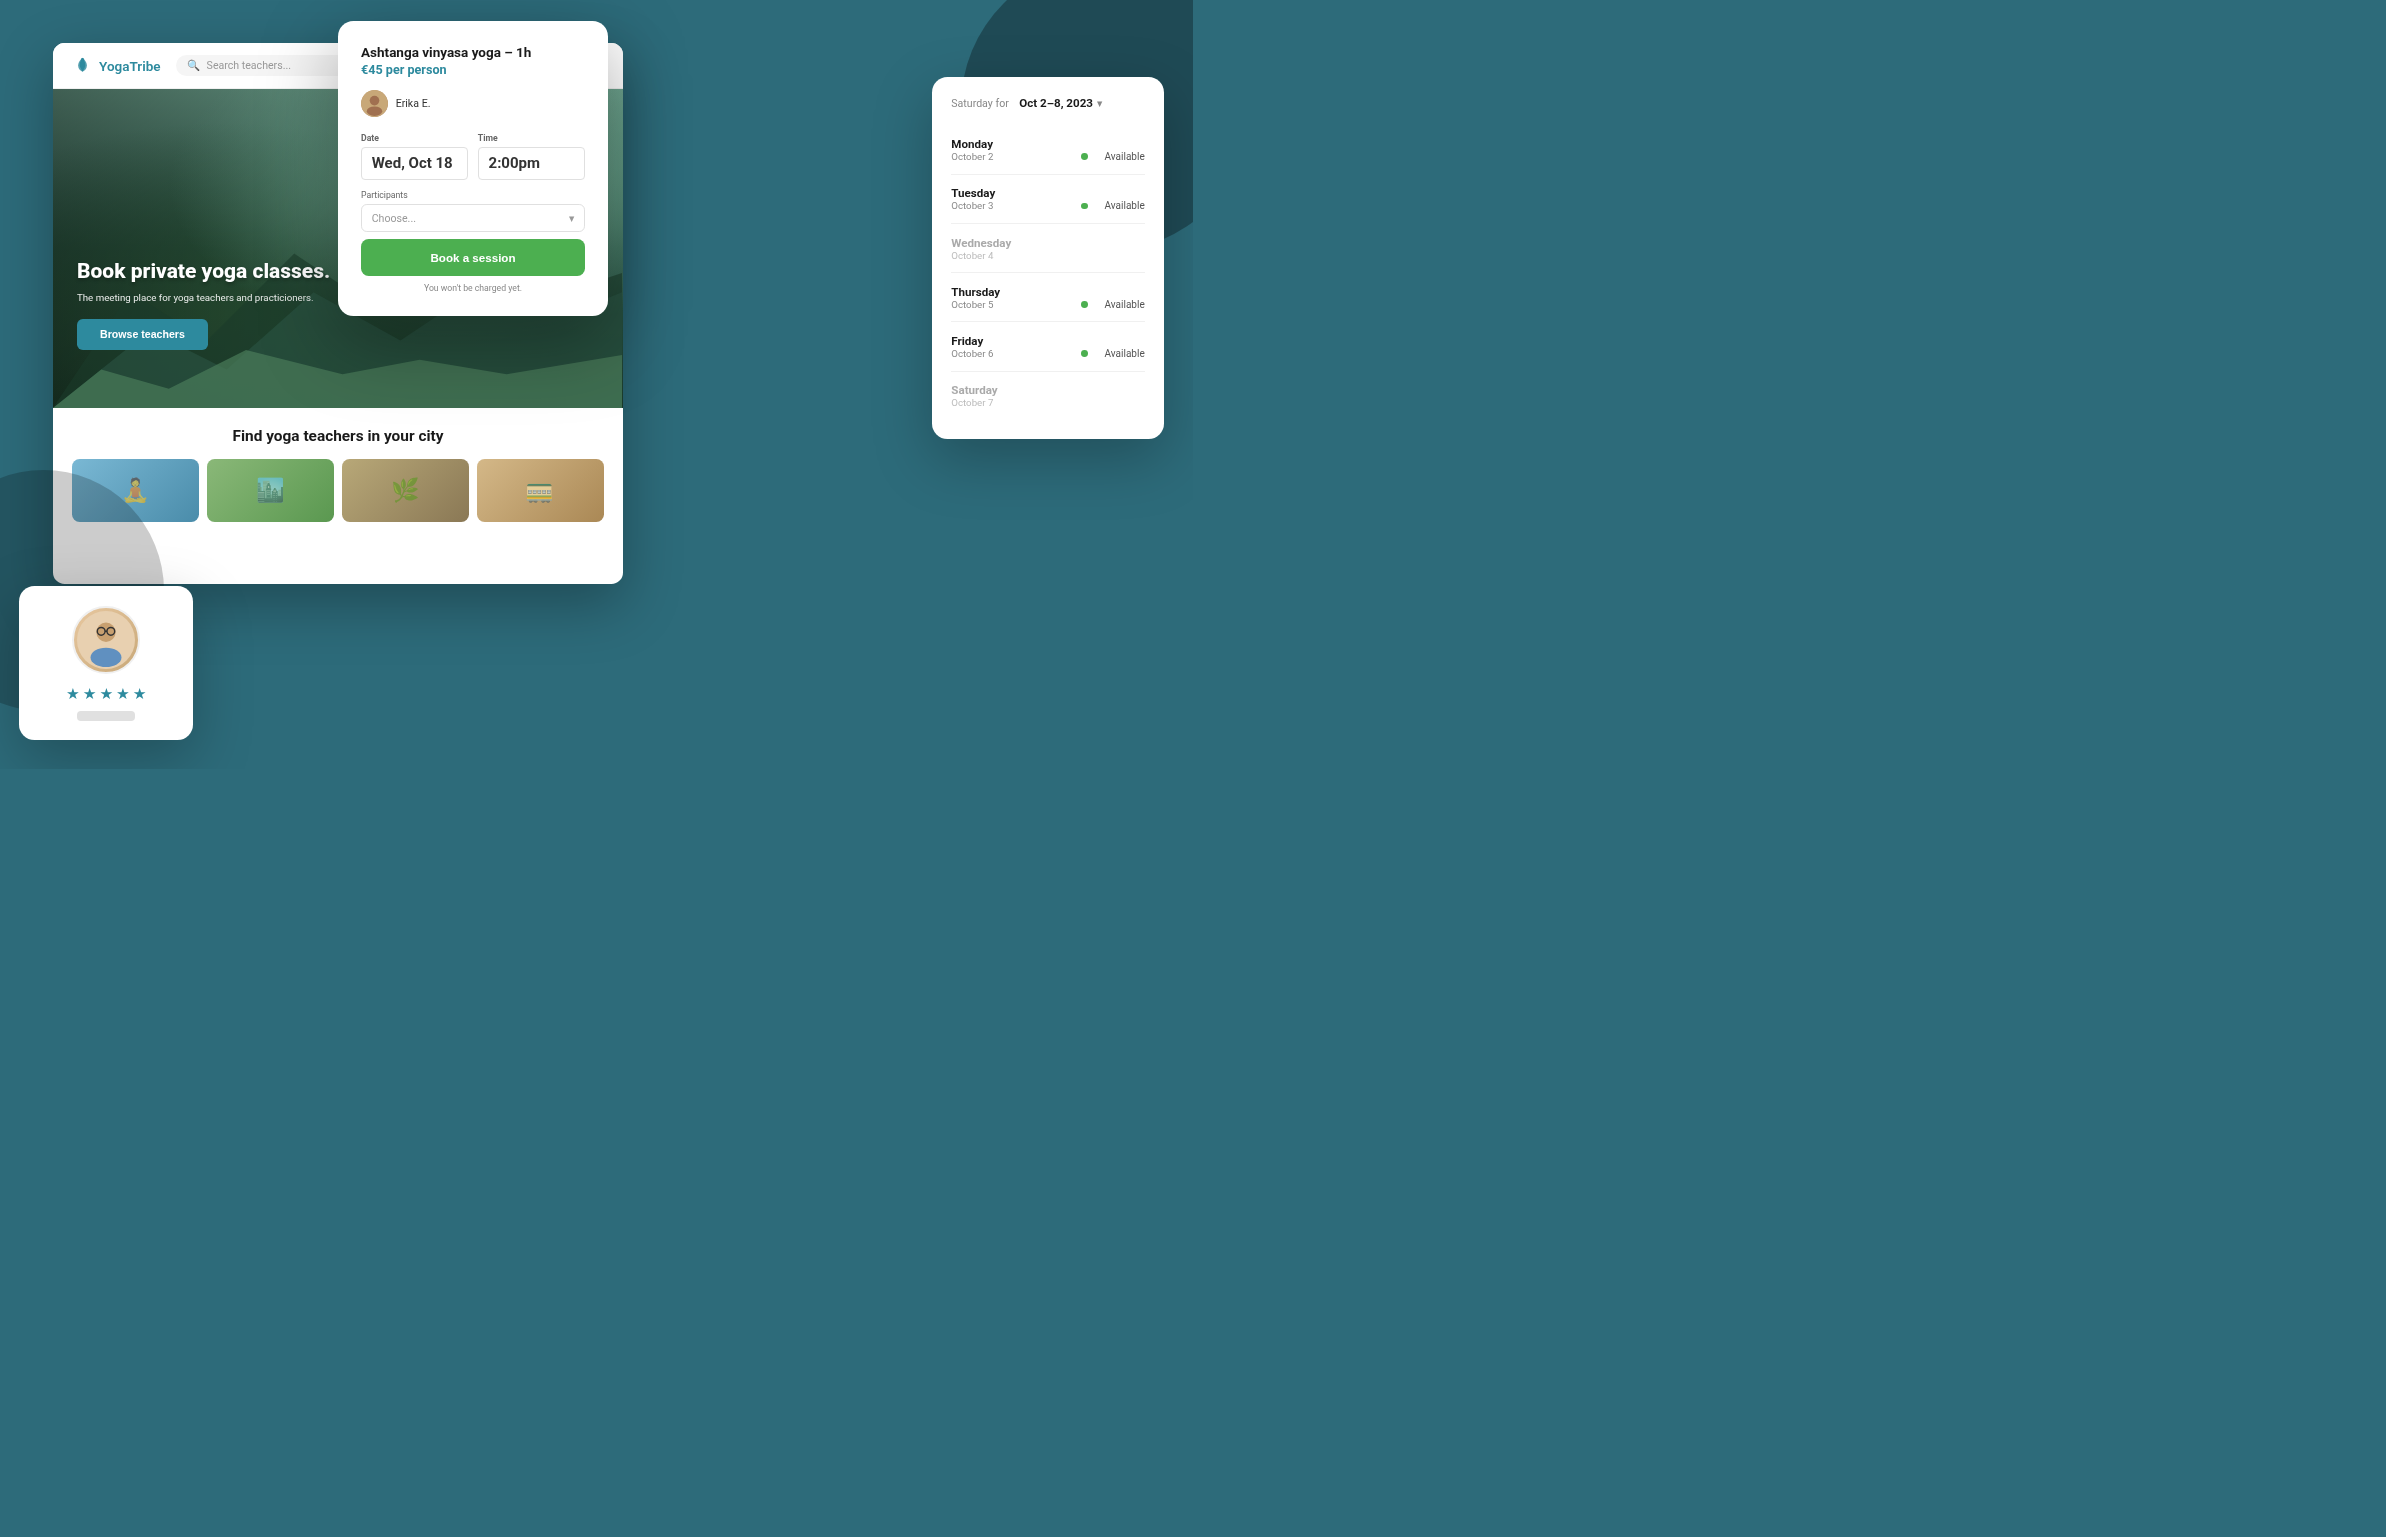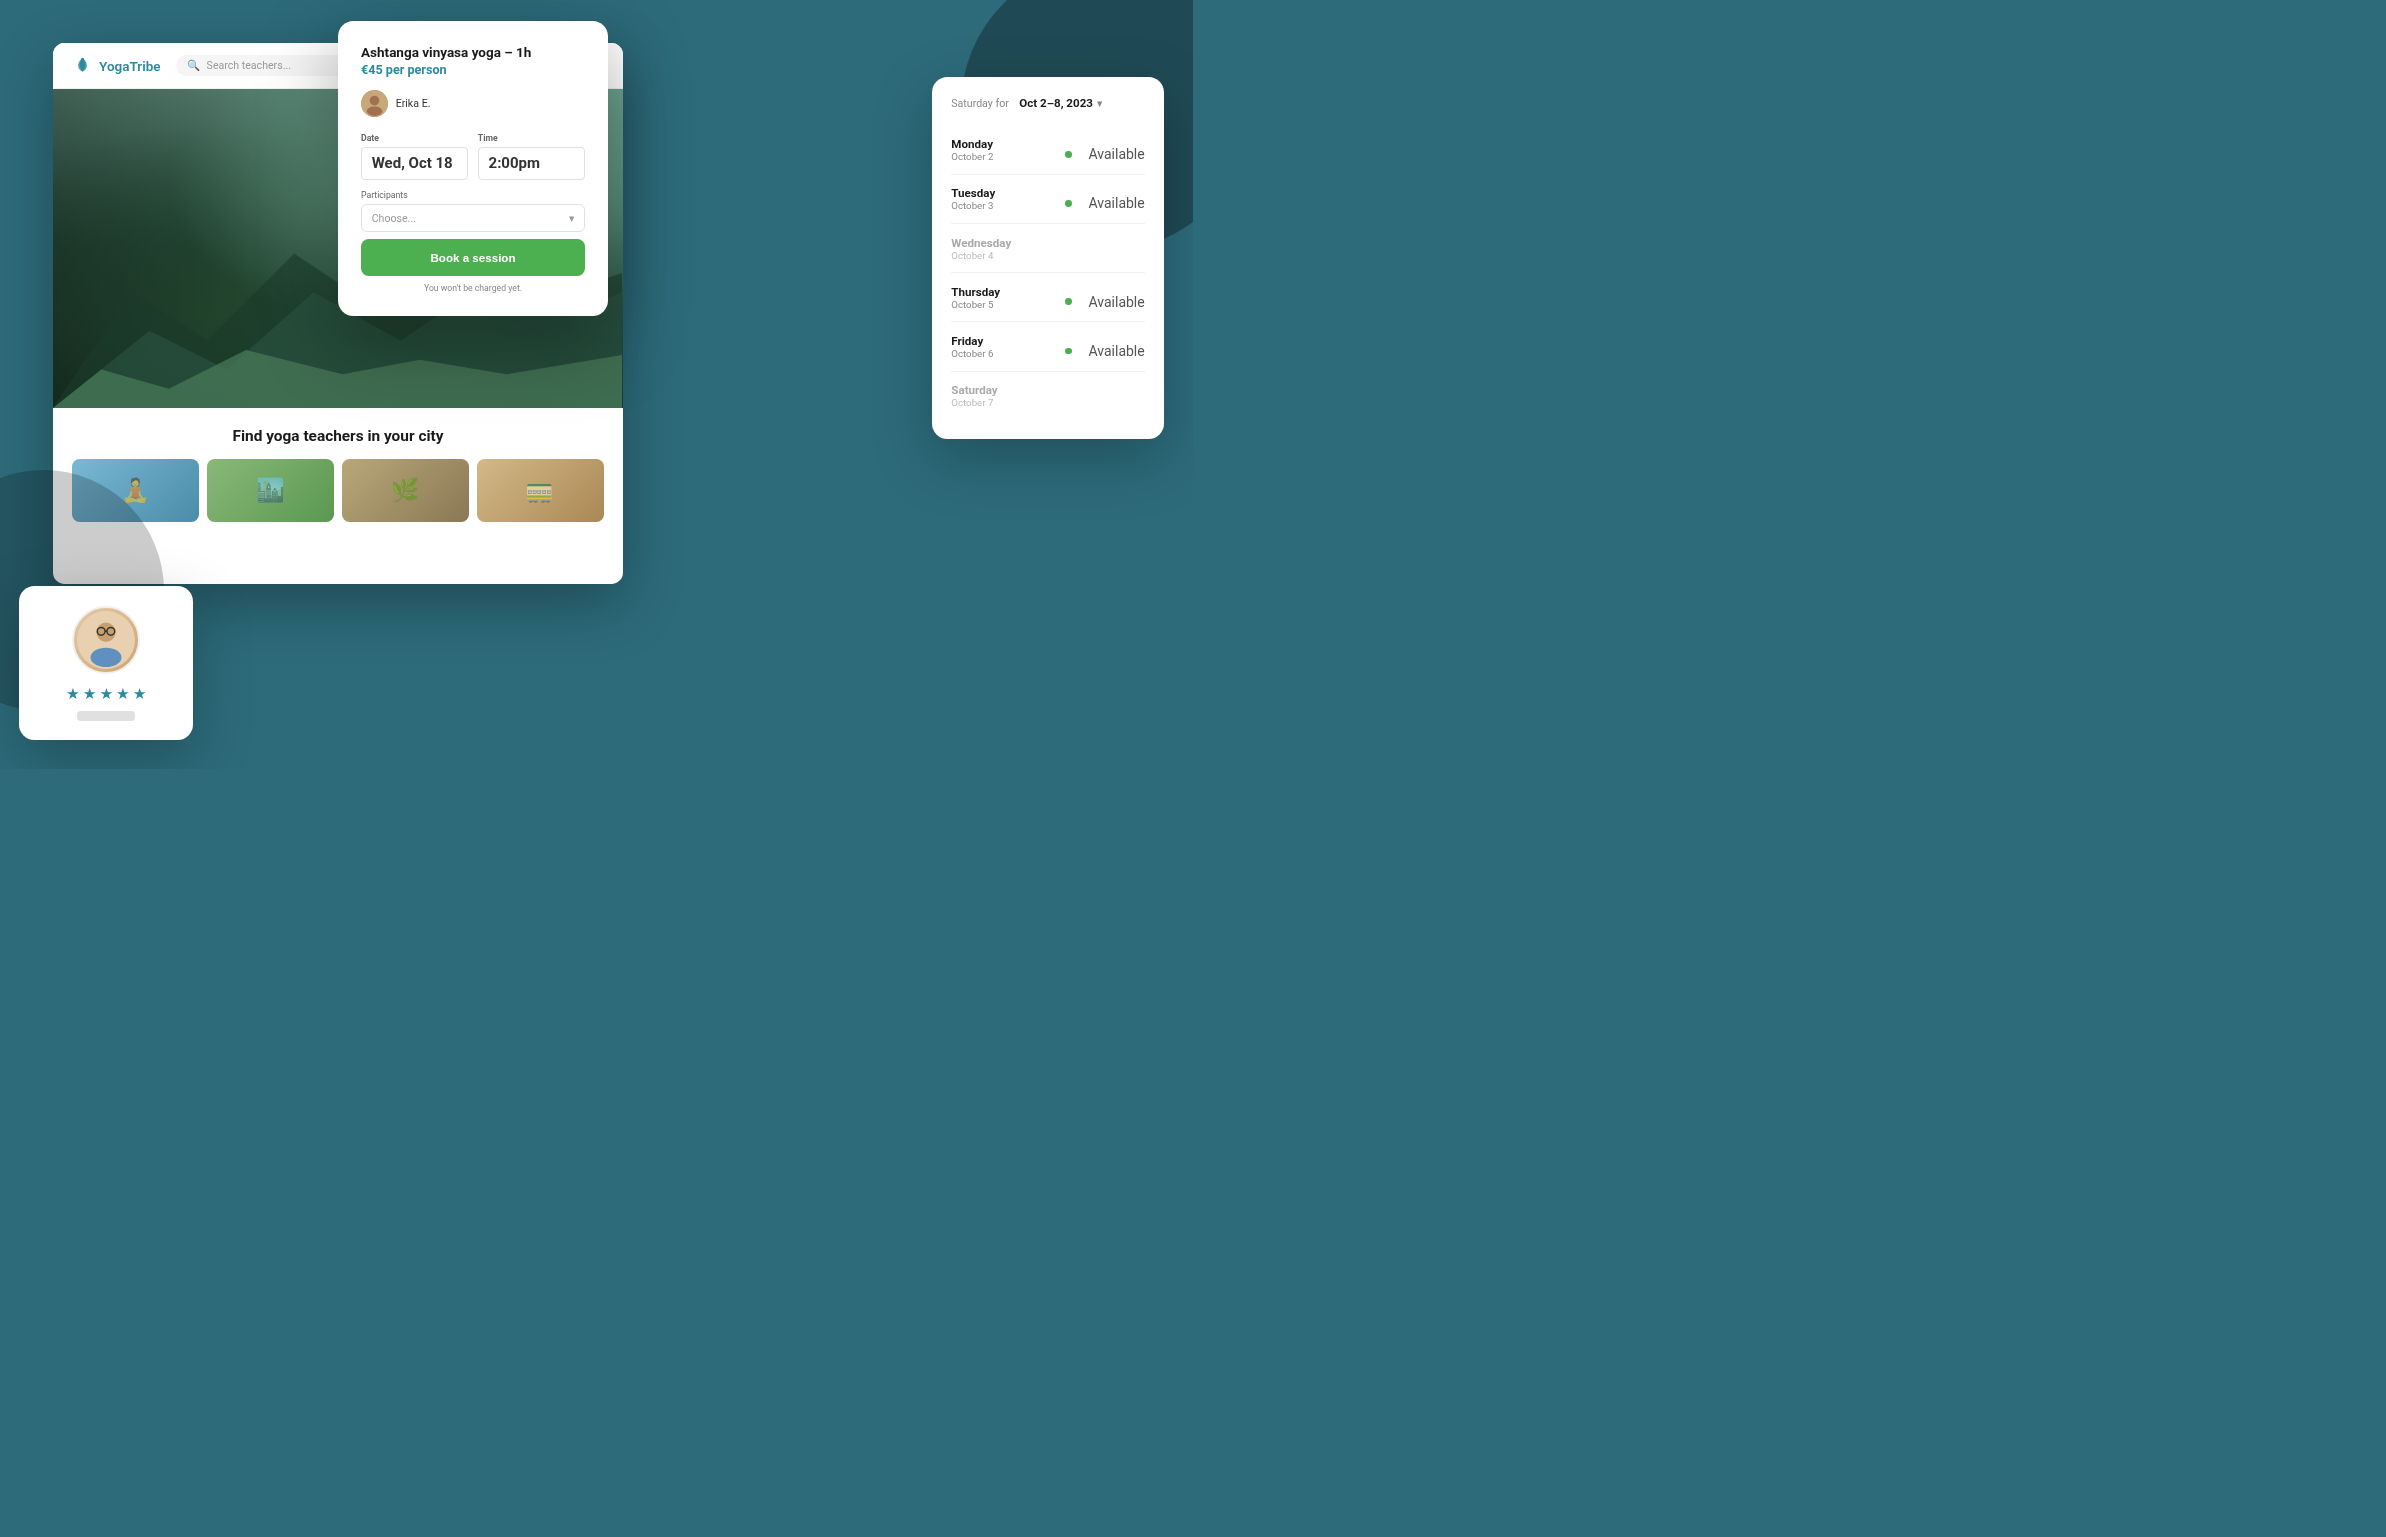--- a/index.html
+++ b/index.html
@@ -355,21 +355,21 @@
     }
 
     .schedule-date.unavailable {
       color: #bbb;
     }
 
     .available-badge {
       display: flex;
       align-items: center;
       gap: 17px;
-      font-size: 14px;
+      font-size: 10px;
       color: #555;
     }
 
     .dot {
       width: 6.8px;
       height: 6.8px;
       border-radius: 50%;
       background: #4caf50;
     }
 
@@ -471,20 +471,25 @@
 
   <div class="hero-section">
     <div class="hero-bg"></div>
     <div class="hero-overlay"></div>
 
     <svg class="mountains" viewBox="0 0 590 200" preserveAspectRatio="none">
       <path d="M0 200 L80 80 L160 130 L250 40 L340 100 L420 50 L500 90 L590 60 L590 200 Z" fill="#1a3a2a" opacity="0.6"></path>
       <path d="M0 200 L100 120 L180 160 L270 80 L360 130 L450 70 L540 100 L590 80 L590 200 Z" fill="#2d5a4a" opacity="0.5"></path>
       <path d="M0 200 L50 160 L120 180 L200 140 L300 165 L380 150 L470 165 L590 145 L590 200 Z" fill="#4a7c5a" opacity="0.7"></path>
     </svg>
+    <div class="hero-content">
+      <div class="hero-title">Book private yoga classes.</div>
+      <div class="hero-subtitle">The meeting place for yoga teachers and practicioners.</div>
+      <button class="browse-btn">Browse teachers</button>
+    </div>
   </div>
 
   <div class="lower-section">
     <div class="find-title">Find yoga teachers in your city</div>
     <div class="city-images">
       <div class="city-img city-img-1">
         <div class="yoga-pose">🧘</div>
       </div>
       <div class="city-img city-img-2">
         <div class="yoga-pose">🏙️</div>

